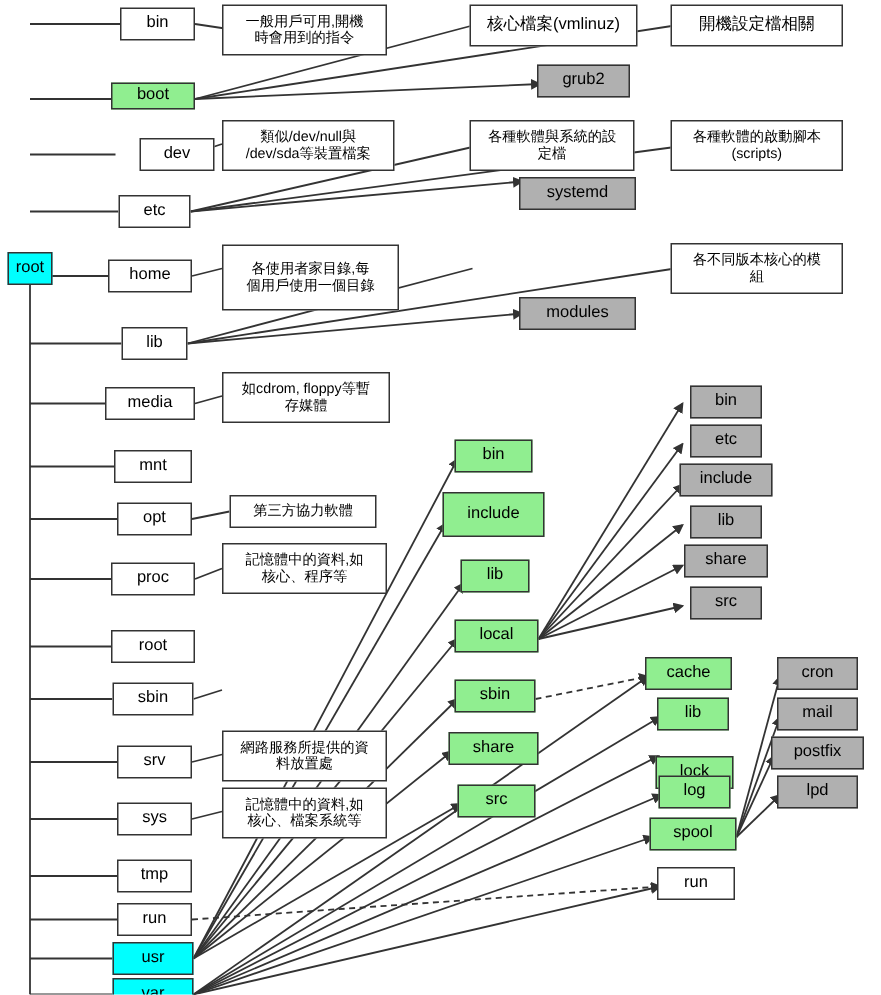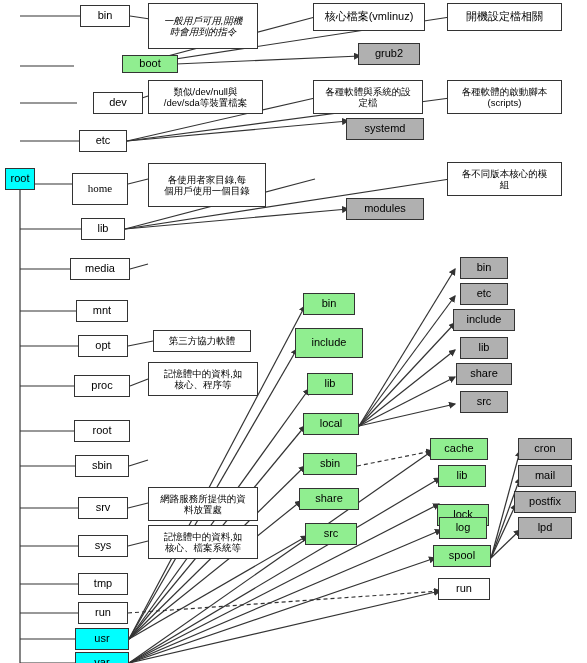--- a/index.html
+++ b/index.html
@@ -173,30 +173,30 @@
     <line x1="357" y1="466" x2="432" y2="451" stroke-dasharray="4,3" marker-end="url(#arrowhead)"></line>
   </svg>
 
   <div class="node node-cyan" style="left:5px;top:168px;width:30px;height:22px;">
     <span>root</span>
   </div>
 
   <div class="node node-white" style="left:80px;top:5px;width:50px;height:22px;">
       <span>bin</span>
     </div>
-  <div class="node node-green" style="left:74px;top:55px;width:56px;height:18px;margin-left:48px;">
+  <div class="node node-green" style="left:74px;top:55px;width:56px;height:18px;">
       <span>boot</span>
     </div>
   <div class="node node-white" style="left:77px;top:92px;width:50px;height:22px;margin-left:16px;">
       <span>dev</span>
     </div>
   <div class="node node-white" style="left:79px;top:130px;width:48px;height:22px;">
       <span>etc</span>
     </div>
-  <div class="node node-white" style="left:72px;top:173px;width:56px;height:32px;font-family:Liberation Serif, serif;">
+  <div class="node node-white" style="left:72px;top:173px;width:56px;height:22px;">
       <span>home</span>
     </div>
   <div class="node node-white" style="left:81px;top:218px;width:44px;height:22px;">
       <span>lib</span>
     </div>
   <div class="node node-white" style="left:70px;top:258px;width:60px;height:22px;">
       <span>media</span>
     </div>
   <div class="node node-white" style="left:76px;top:300px;width:52px;height:22px;">
       <span>mnt</span>
@@ -225,29 +225,32 @@
   <div class="node node-white" style="left:78px;top:602px;width:50px;height:22px;">
       <span>run</span>
     </div>
   <div class="node node-cyan" style="left:75px;top:628px;width:54px;height:22px;">
       <span>usr</span>
     </div>
   <div class="node node-cyan" style="left:75px;top:652px;width:54px;height:22px;">
       <span>var</span>
     </div>
 
-  <div class="node node-note" style="left:148px;top:3px;width:110px;height:46px;font-size:9.5px;font-style:italic;">
+  <div class="node node-note" style="left:148px;top:3px;width:110px;height:34px;font-size:9.5px;">
       <span>一般用戶可用,開機<br>時會用到的指令</span>
     </div>
   <div class="node node-note" style="left:148px;top:80px;width:115px;height:34px;font-size:9.5px;text-align:center;">
       <span>類似/dev/null與<br>/dev/sda等裝置檔案</span>
     </div>
   <div class="node node-note" style="left:148px;top:163px;width:118px;height:44px;font-size:9.5px;">
       <span>各使用者家目錄,每<br>個用戶使用一個目錄</span>
     </div>
+  <div class="node node-note" style="left:148px;top:248px;width:112px;height:34px;font-size:9.5px;">
+      <span>如cdrom, floppy等暫<br>存媒體</span>
+    </div>
   <div class="node node-note" style="left:153px;top:330px;width:98px;height:22px;font-size:9.5px;">
       <span>第三方協力軟體</span>
     </div>
   <div class="node node-note" style="left:148px;top:362px;width:110px;height:34px;font-size:9.5px;">
       <span>記憶體中的資料,如<br>核心、程序等</span>
     </div>
   <div class="node node-note" style="left:148px;top:487px;width:110px;height:34px;font-size:9.5px;">
       <span>網路服務所提供的資<br>料放置處</span>
     </div>
   <div class="node node-note" style="left:148px;top:525px;width:110px;height:34px;font-size:9.5px;">

